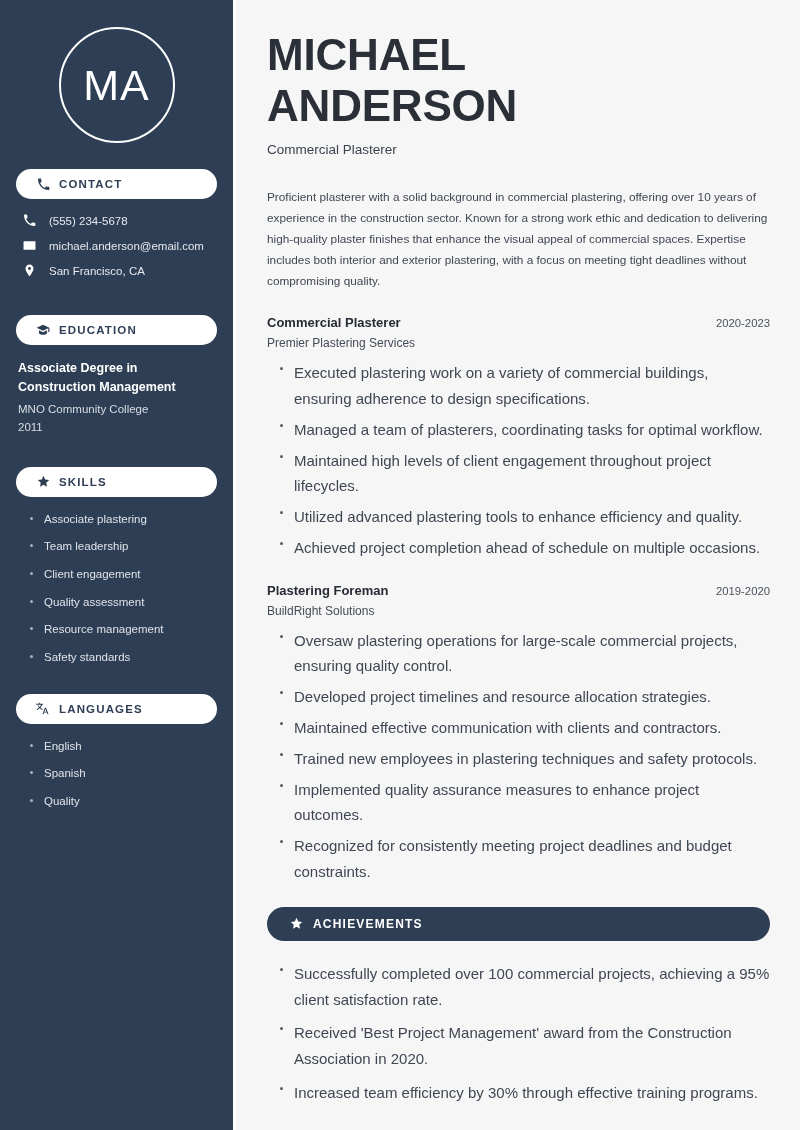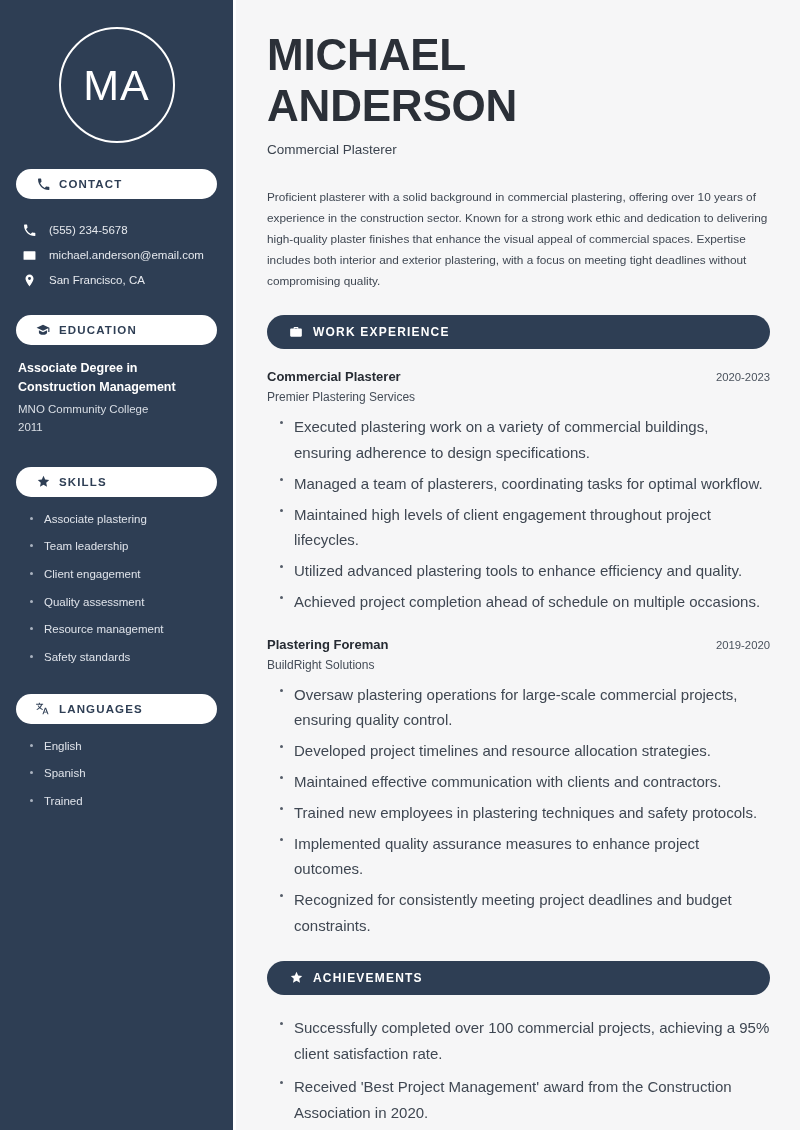--- a/index.html
+++ b/index.html
@@ -76,21 +76,21 @@
     justify-content: center;
     width: 14px;
     height: 14px;
     flex: 0 0 14px;
   }
   .pill-icon svg { display: block; }
 
   .contact-list { margin-bottom: 27px; }
   .contact-row {
     display: flex;
-    align-items: flex-end;
+    align-items: flex-start;
     gap: 12px;
     padding: 0 0 0 6px;
     min-height: 25px;
   }
   .contact-icon {
     width: 15px;
     height: 15px;
     flex: 0 0 15px;
     display: flex;
     align-items: center;
@@ -327,43 +327,35 @@
         <svg width="14" height="14" viewBox="0 0 24 24" fill="#2e3e54">
             <path d="M11.3 2.8H6.6V1.1H4.9v1.7H.2v1.7h8.2c-.3 1.4-1.1 2.8-2.2 4-.7-.8-1.3-1.6-1.7-2.5H2.8c.5 1.3 1.3 2.6 2.3 3.7-1.2 1.1-2.6 2-4.1 2.6l.6 1.6c1.8-.7 3.4-1.7 4.8-3 1.3 1.3 3 2.3 4.8 3l.6-1.6c-1.5-.6-2.9-1.5-4.1-2.6 1.4-1.6 2.4-3.4 2.7-5.2h1.8V2.8zM17.3 9.8h-2.1l-4.2 11.1h1.9l1-2.8h4.7l1 2.8h1.9L17.3 9.8zm-2.8 6.7 1.7-4.7 1.7 4.7h-3.4z"></path>
           </svg>
       </span>
       <span class="pill-label">LANGUAGES</span>
     </div>
 
     <ul class="side-list langs">
       <li>English</li>
       <li>Spanish</li>
-      <li>Trained</li>
+      <li>Quality</li>
     </ul>
 
   </aside>
 
   <main class="main">
 
     <h1 class="name">
       <span>MICHAEL</span><br>
       <span>ANDERSON</span>
     </h1>
     <div class="job-title">Commercial Plasterer</div>
 
     <p class="summary">Proficient plasterer with a solid background in commercial plastering, offering over 10 years of experience in the construction sector. Known for a strong work ethic and dedication to delivering high-quality plaster finishes that enhance the visual appeal of commercial spaces. Expertise includes both interior and exterior plastering, with a focus on meeting tight deadlines without compromising quality.</p>
 
-    <div class="section-bar">
-      <span class="section-bar-icon">
-        <svg width="14" height="14" viewBox="0 0 24 24" fill="#ffffff">
-            <path d="M9 3.5h6c.6 0 1 .4 1 1V6h4.5c.8 0 1.5.7 1.5 1.5v11c0 .8-.7 1.5-1.5 1.5h-17C2.7 20 2 19.3 2 18.5v-11C2 6.7 2.7 6 3.5 6H8V4.5c0-.6.4-1 1-1zm.6 2.5h4.8V5H9.6v1z"></path>
-          </svg>
-      </span>
-      <span class="section-bar-label">WORK EXPERIENCE</span>
-    </div>
 
     <div class="job">
       <div class="job-head">
         <span class="job-role">Commercial Plasterer</span>
         <span class="job-dates">2020-2023</span>
       </div>
       <div class="job-company">Premier Plastering Services</div>
       <ul class="bullets">
         <li>Executed plastering work on a variety of commercial buildings, ensuring adherence to design specifications.</li>
         <li>Managed a team of plasterers, coordinating tasks for optimal workflow.</li>

